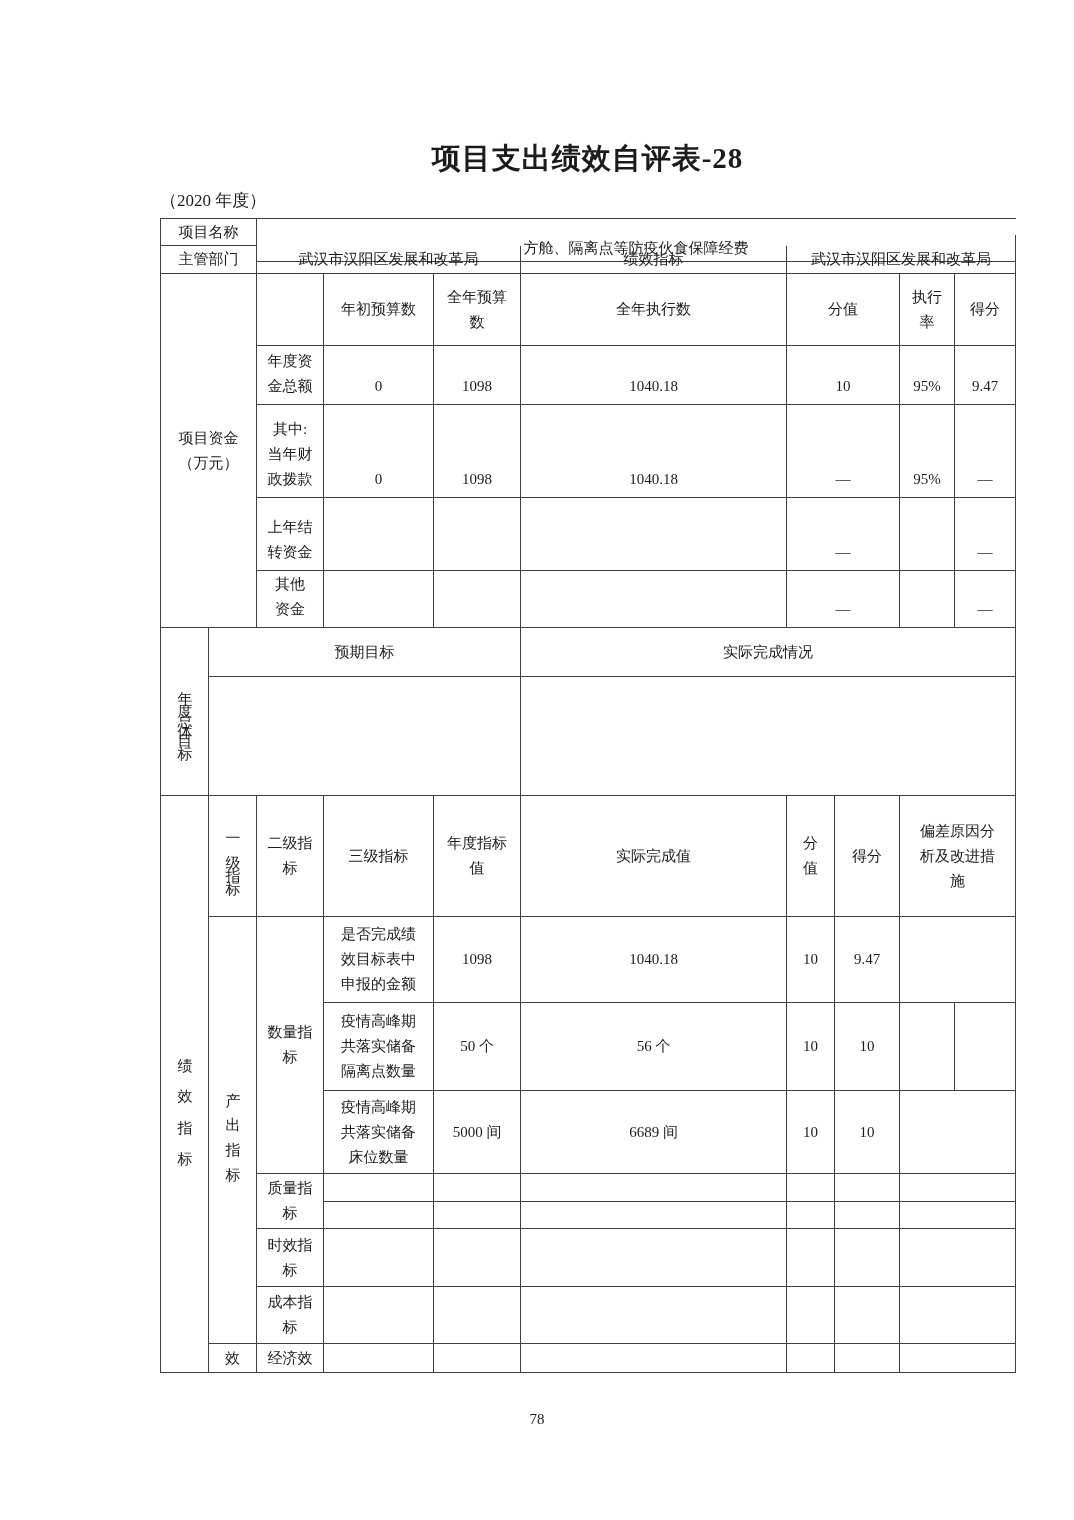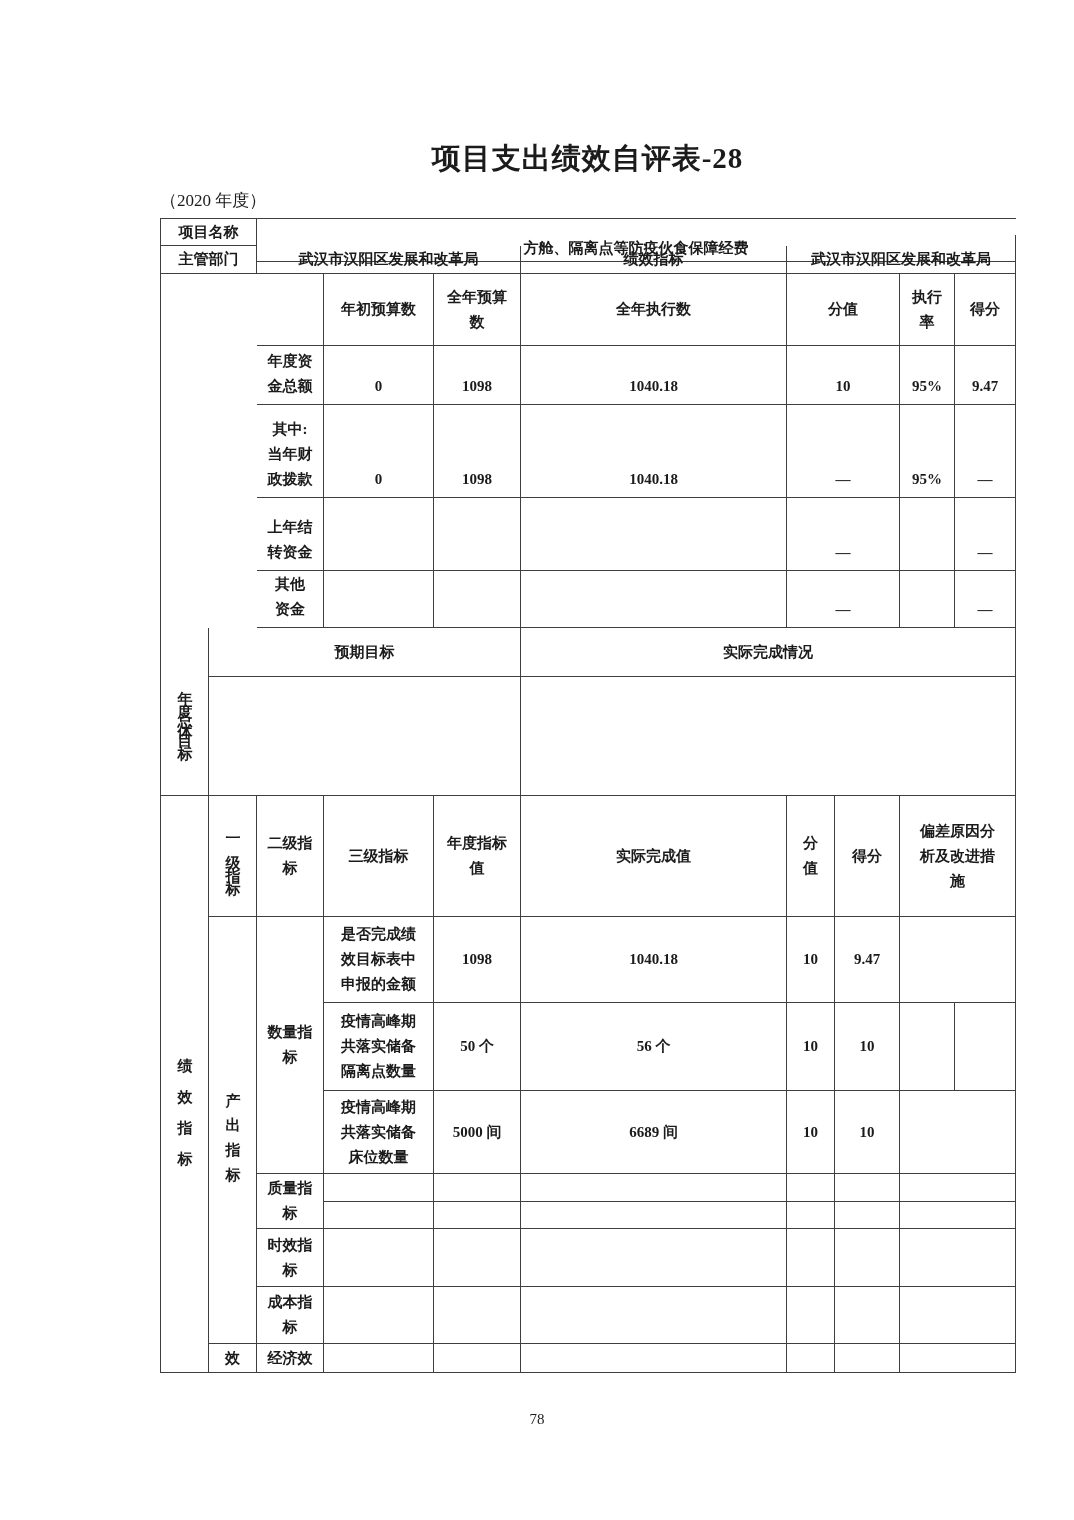--- a/index.html
+++ b/index.html
@@ -3,21 +3,21 @@
 <meta charset="utf-8">
 <style>
   html,body{margin:0;padding:0;background:#ffffff;}
   body{width:1074px;height:1520px;position:relative;overflow:hidden;
        font-family:"Liberation Serif","DejaVu Serif",serif;color:#1b1b1b;}
   .page-title{position:absolute;left:160px;top:139px;width:855px;text-align:center;
        font-size:29px;font-weight:bold;letter-spacing:1px;}
   .page-subtitle{position:absolute;left:160px;top:189px;width:855px;text-align:left;
        font-size:17px;}
   .tbl{position:absolute;left:160px;top:218px;width:855px;height:1154px;
-       border-top:1px solid #3f3f3f;border-left:1px solid #3f3f3f;font-weight:bold;}
+       border-top:1px solid #3f3f3f;border-left:1px solid #3f3f3f;}
   .cell{position:absolute;box-sizing:border-box;
        border-right:1px solid #3f3f3f;border-bottom:1px solid #3f3f3f;
        display:flex;align-items:center;justify-content:center;
        text-align:center;font-size:15px;line-height:25px;white-space:pre-line;}
   .bot{align-items:flex-end;padding-bottom:5px;}
   .vt{writing-mode:vertical-rl;text-orientation:upright;white-space:nowrap;}
   .ls1{letter-spacing:11px;}   
   .ls2{letter-spacing:31px;padding-top:48px;} 
   .ls3{letter-spacing:13px;}   
   .ls4{letter-spacing:25px;}   
@@ -31,20 +31,22 @@
 
 <div class="tbl">
 
   <div class="cell" style="left:0;top:0;width:96px;height:27px">项目名称</div>
   <div class="cell" style="left:96px;top:16px;width:759px;height:27px">方舱、隔离点等防疫伙食保障经费</div>
   <div class="cell" style="left:0;top:27px;width:96px;height:28px">主管部门</div>
   <div class="cell" style="left:96px;top:27px;width:264px;height:28px">武汉市汉阳区发展和改革局</div>
   <div class="cell" style="left:360px;top:27px;width:266px;height:28px">绩效指标</div>
   <div class="cell" style="left:626px;top:27px;width:229px;height:28px">武汉市汉阳区发展和改革局</div>
 
+  <div class="cell" style="left:0;top:55px;width:96px;height:354px">项目资金
+（万元）</div>
   <div class="cell" style="left:96px;top:55px;width:67px;height:72px"></div>
   <div class="cell" style="left:163px;top:55px;width:110px;height:72px">年初预算数</div>
   <div class="cell" style="left:273px;top:55px;width:87px;height:72px">全年预算
 数</div>
   <div class="cell" style="left:360px;top:55px;width:266px;height:72px">全年执行数</div>
   <div class="cell" style="left:626px;top:55px;width:113px;height:72px">分值</div>
   <div class="cell" style="left:739px;top:55px;width:55px;height:72px">执行
 率</div>
   <div class="cell" style="left:794px;top:55px;width:61px;height:72px">得分</div>
 

